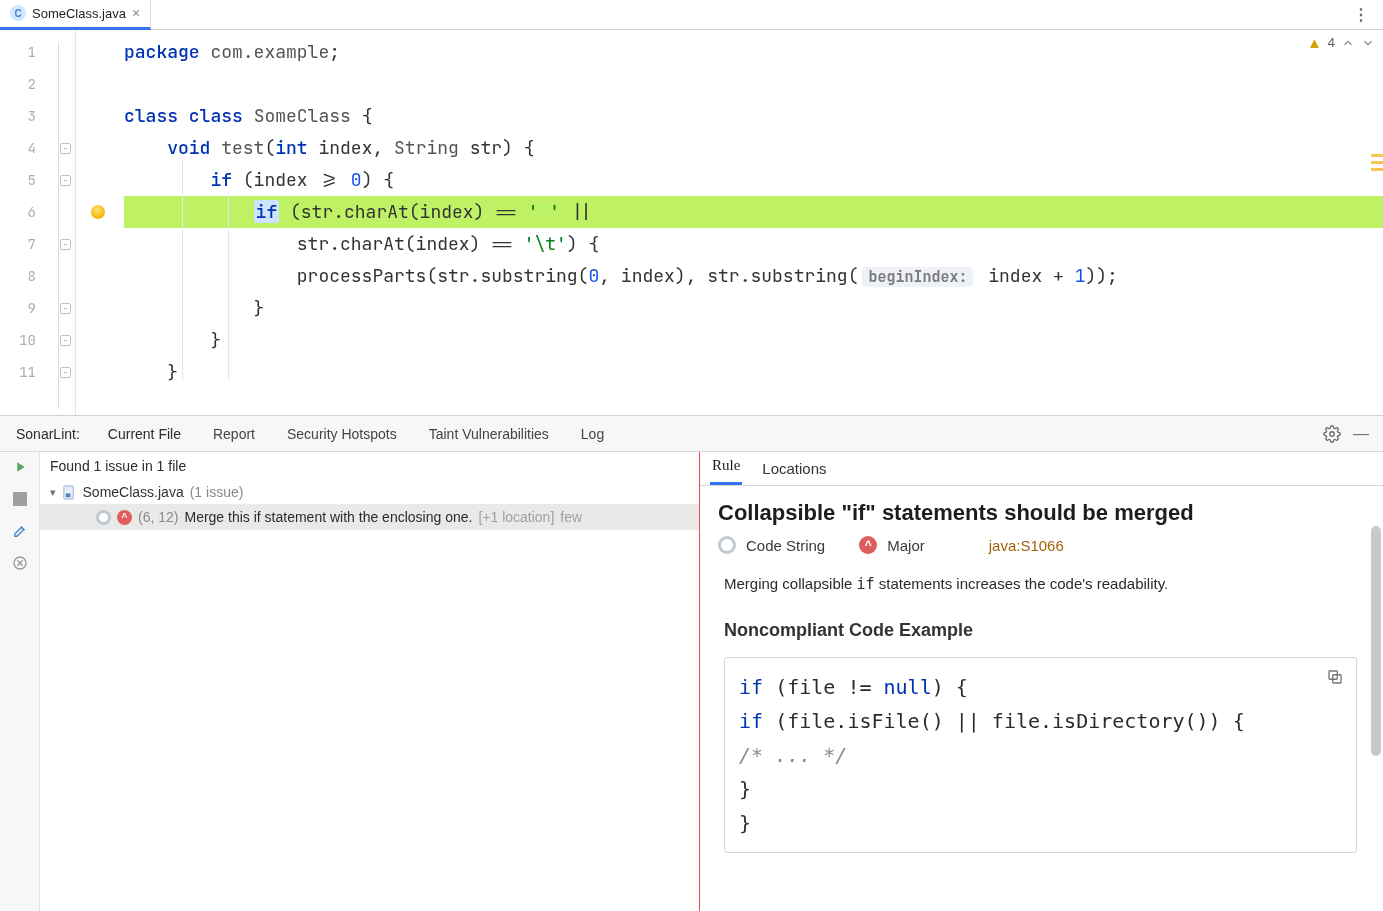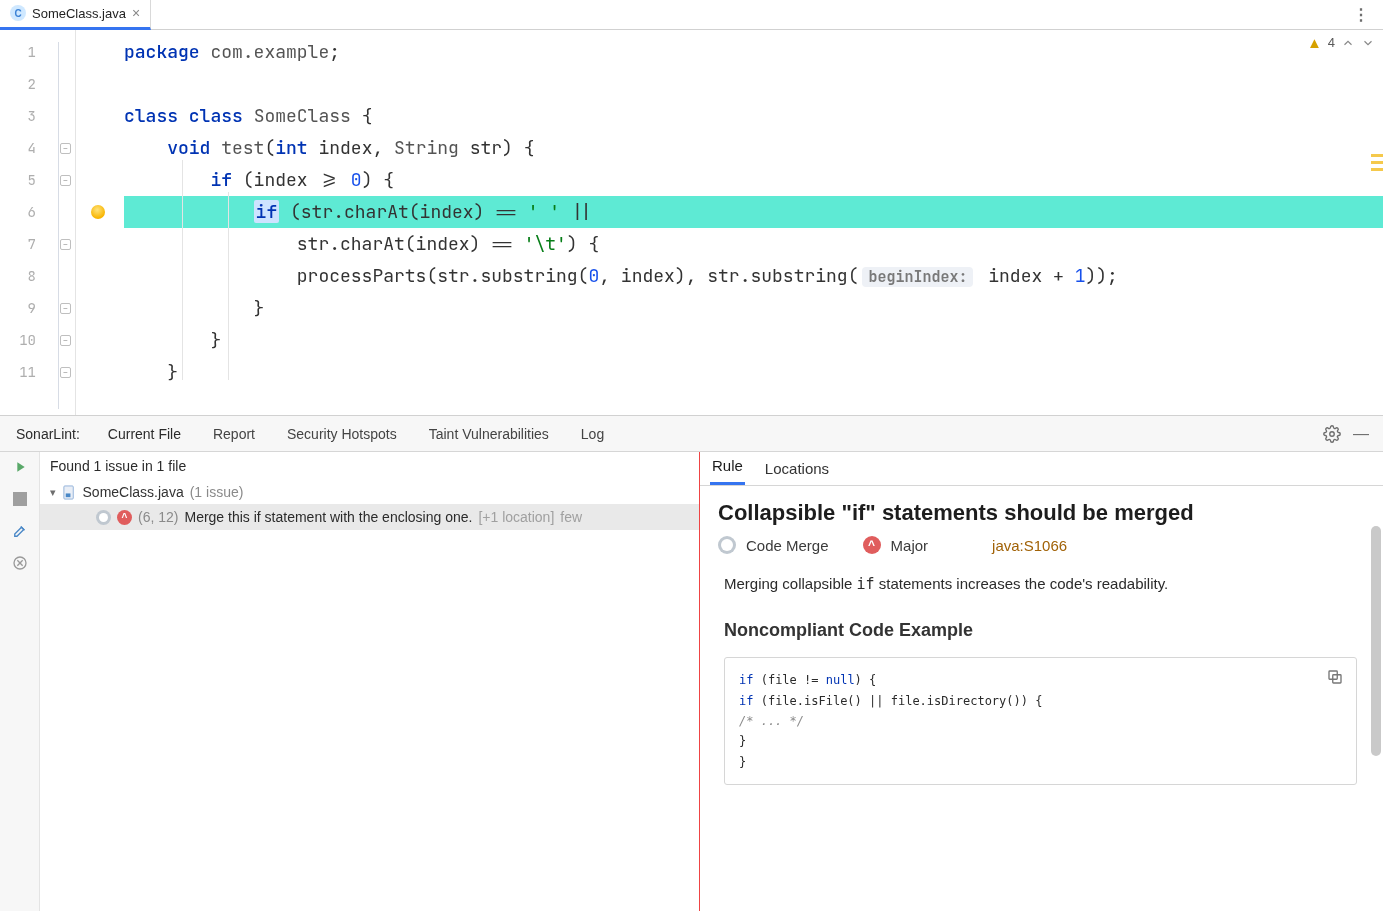--- a/index.html
+++ b/index.html
@@ -24,21 +24,21 @@
   .gutter-fold .ln { height:32px; display:flex; align-items:center; justify-content:flex-end; padding-right:4px;}
   .fold-mark { width:11px; height:11px; border:1px solid #bfbfbf; border-radius:2px; background:#fff; font-size:8px; line-height:9px; text-align:center; color:#8d8d8d;}
   .vbar { position:absolute; top:12px; bottom:6px; left:10px; width:1px; background:#d7dce5;}
 
   .gutter-extra { width: 44px; padding-top:6px; position:relative;}
   .gutter-extra .ln{height:32px; display:flex; align-items:center; justify-content:center;}
   .bulb { width:14px; height:14px; border-radius:50%; background: radial-gradient(circle at 45% 35%, #ffe37a 0%, #f8b400 70%);}
 
   .code { flex:1; padding:6px 0 0 4px; font-size: 18px; line-height: 32px; position:relative; overflow:hidden;}
   .code .row { height:32px; white-space: pre; }
-  .code .row.hl { background:#5eead4; }
+  .code .row.hl { background:#bef264; }
   .kw  { color:#0033b3; font-weight:500;}
   .ident{ color:#545454;}
   .num { color:#1750eb;}
   .str { color:#067d17;}
   .hint{ background:#eef1f6; border-radius:4px; padding:0 6px; font-size:15px; color:#787878; margin:0 4px;font-weight:bold;}
   .cursor-box{ background:#cde3ff; border-radius:2px; padding:0 2px;}
 
   .vguide{ position:absolute; top:130px; bottom:35px; width:1px; background:#e4e4e4;}
 
   .editor-right { position:absolute; top:4px; right:8px; display:flex; align-items:center; gap:6px; font-size:13px; color:#5a5a5a;}
@@ -76,32 +76,32 @@
   .sev-cs{ width:15px; height:15px; border-radius:50%; background:#c0c8d0; position:relative;}
   .sev-cs::after{content:""; position:absolute; inset:3px; border-radius:50%; background:#fff;}
   .sev-mj{ width:15px; height:15px; border-radius:50%; background:#e05d5d; display:flex; align-items:center; justify-content:center; color:#fff; font-size:10px; font-weight:700;}
   .loc{ color:#8a8a8a;}
   .msg{ color:#2b2b2b;}
   .extra{ color:#a0a0a0;}
 
   .details{ flex:1; display:flex; flex-direction:column; overflow:hidden;}
   .detail-tabs{ display:flex; height:34px; border-bottom:1px solid #d6d6d6; align-items:flex-end; padding:0 10px; gap:18px; font-size:15px; color:#333;}
   .detail-tabs .dtab{ padding:6px 2px 8px 2px; cursor:pointer;}
-  .detail-tabs .dtab.active{ border-bottom:3px solid #3574f0; color:#1b1b1b; font-weight:500;}
+  .detail-tabs .dtab.active{ border-bottom:3px solid #3574f0; color:#1b1b1b; font-weight:500;font-family:Liberation Serif, serif;}
 
   .detail-body{ flex:1; overflow:auto; padding:14px 18px 20px 18px; position:relative;}
   .detail-body h1{ font-size:22px; font-weight:700; color:#1d1d1d; margin-bottom:10px;}
   .rule-meta{ display:flex; align-items:center; gap:10px; font-size:15px; color:#3b3b3b; margin-bottom:18px;}
   .rule-meta .gap{ width:44px;}
   .rule-key{ color:#a16207;}
   .desc{ font-size:15px; color:#2b2b2b; margin:0 0 24px 6px; line-height:1.55;}
   .desc code{ font-family:"Consolas",monospace; }
   .detail-body h2{ font-size:18px; font-weight:700; margin:0 0 16px 6px;}
 
-  .code-block{ border:1px solid #d6d6d6; border-radius:3px; padding:12px 4px 12px 14px; font-family:"Consolas",monospace; font-size:12px; line-height:1.7; color:#2b2b2b; position:relative; margin:16px 8px 0 6px;}
+  .code-block{ border:1px solid #d6d6d6; border-radius:3px; padding:12px 4px 12px 14px; font-family:"Consolas",monospace; font-size:20px; line-height:1.7; color:#2b2b2b; position:relative; margin:16px 8px 0 6px;}
   .code-block .kw2{ color:#0033b3;}
   .code-block .cm{ color:#8a8a8a; font-style:italic;}
   .copy-btn{ position:absolute; top:10px; right:10px; width:20px; height:20px; color:#777;}
   .det-scroll{ position:absolute; right:2px; top:40px; width:10px; bottom:10px; }
   .det-scroll .thumb{ position:absolute; top:0; width:100%; height:230px; background:#c9c9c9; border-radius:5px;}
 
   svg { display:block; }
 </style>
 </head>
 <body>
@@ -272,21 +272,21 @@
 
   <div class="details">
     <div class="detail-tabs">
       <span class="dtab active">Rule</span>
       <span class="dtab">Locations</span>
     </div>
     <div class="detail-body">
       <h1>Collapsible "if" statements should be merged</h1>
       <div class="rule-meta">
         <span class="sev-cs" style="width:18px;height:18px;"></span>
-        <span>Code Merge</span>
+        <span>Code String</span>
         <span style="width:14px"></span>
         <span class="sev-mj" style="width:18px;height:18px;font-size:12px;">^</span>
         <span>Major</span>
         <span class="gap"></span>
         <span class="rule-key">java:S1066</span>
       </div>
       <p class="desc">
         <span>Merging collapsible </span><code>if</code><span> statements increases the code's readability.</span>
       </p>
       <h2>Noncompliant Code Example</h2>

